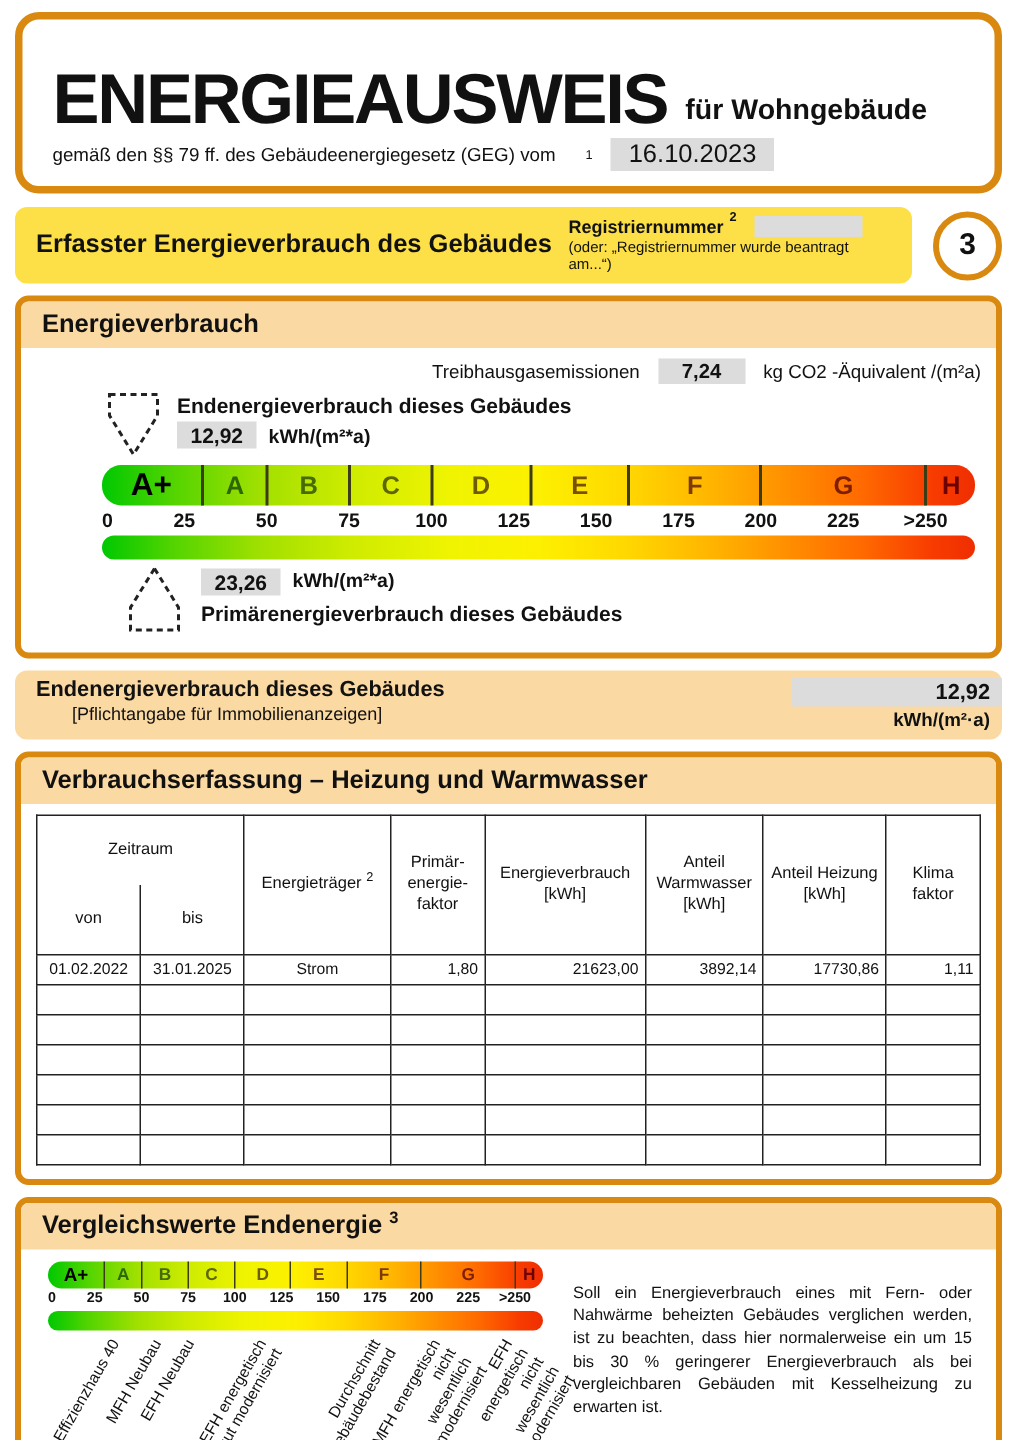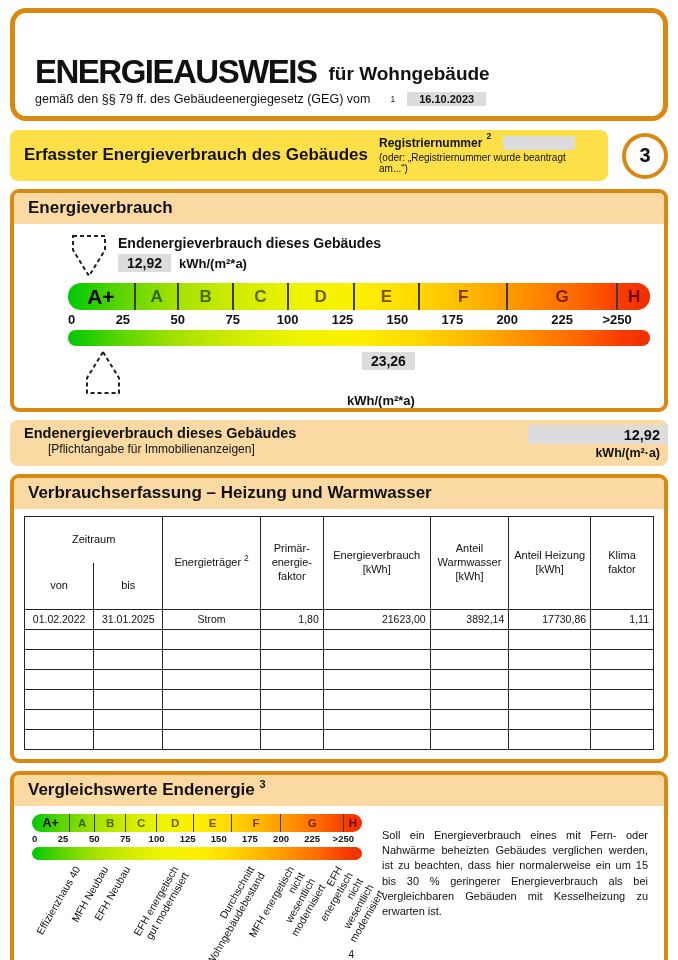--- a/index.html
+++ b/index.html
@@ -4,24 +4,24 @@
 <style>
   html,body{margin:0;padding:0;background:#fff;}
   body{width:678px;height:960px;font-family:"Liberation Sans",sans-serif;color:#111;position:relative;overflow:hidden;}
   .page{padding:8px 10px 0 10px;}
   sup{font-size:8.5px;vertical-align:super;line-height:0;}
   .graybox{background:#dcdcdc;display:inline-block;}
 
   
   .title-box{border:5px solid #d9890f;border-radius:16px;padding:6px 18px 10px 20px;background:#fff;}
   .title-line{display:flex;align-items:flex-end;gap:12px;}
-  .main-title{font-size:33px;font-weight:bold;letter-spacing:-1.5px;line-height:1.05;}
+  .main-title{font-size:47px;font-weight:bold;letter-spacing:-1.5px;line-height:1.05;}
   .audience{font-size:19px;font-weight:bold;padding-bottom:5px;margin-top:44px;}
   .law-line{font-size:12.5px;margin-top:2px;display:flex;align-items:center;gap:6px;}
-  .date-box{font-size:11px;font-weight:bold;padding:1px 12px;margin-left:6px;}
+  .date-box{font-size:17px;font-weight:normal;padding:1px 12px;margin-left:6px;}
 
   
   .band-row{display:flex;align-items:center;gap:14px;margin-top:9px;}
   .erfasster-band{flex:1;background:#fde047;border-radius:8px;padding:6px 14px 7px 14px;display:flex;align-items:center;gap:10px;}
   .erfasster-title{font-size:17px;font-weight:bold;flex:1;}
   .reg-block{width:215px;}
   .reg-line{font-size:12px;font-weight:bold;display:flex;align-items:flex-start;gap:4px;}
   .reg-box{width:72px;height:14px;margin-left:8px;}
   .reg-alt{font-size:10px;margin-top:2px;}
   .page-circle{width:38px;height:38px;border:4px solid #d9890f;border-radius:50%;background:#fff;display:flex;align-items:center;justify-content:center;font-size:20px;font-weight:bold;flex:0 0 auto;}
@@ -47,21 +47,21 @@
   .letters .seg{height:100%;display:flex;align-items:center;justify-content:center;font-size:17px;font-weight:bold;box-sizing:border-box;}
   .letters .seg.div{border-left:2px solid #3c3c14;}
   .letters .seg.big{font-size:21px;color:#000;}
   .ticks{position:relative;height:18px;margin-top:1px;}
   .ticks span{position:absolute;top:1px;font-size:13px;font-weight:bold;transform:translateX(-50%);white-space:nowrap;}
   .ticks span:first-child{transform:none;}
   .grad-strip{height:16px;border-radius:9px;margin-top:1px;
     background:linear-gradient(90deg,#00c800 0%,#52d400 8%,#a0e000 18%,#cdeb00 28%,#f0f400 40%,#fdf000 50%,#ffd800 60%,#ffb400 70%,#ff9100 78%,#ff6a00 87%,#f83c00 95%,#ef2e00 100%);}
   .primary-row{display:flex;align-items:flex-start;margin:2px 0 0 62px;height:52px;}
   .primlabel-col{margin-left:12px;}
-  .primvalue-line{display:flex;align-items:flex-end;gap:23px;margin-top:4px;flex-direction:column;}
+  .primvalue-line{display:flex;align-items:flex-start;gap:8px;margin-top:4px;}
   .primlabel{font-size:14px;font-weight:bold;margin-top:4px;}
 
   
   .end-band{background:#fbd9a2;border-radius:8px;margin-top:8px;padding:5px 0 6px 14px;display:flex;align-items:stretch;}
   .end-band-left{flex:1;}
   .end-band-title{font-size:14.5px;font-weight:bold;}
   .end-band-sub{font-size:12px;margin-top:1px;padding-left:24px;}
   .end-band-right{width:140px;text-align:right;display:flex;flex-direction:column;align-items:stretch;}
   .end-band-valbox{background:#dcdcdc;font-size:14.5px;font-weight:bold;text-align:right;padding:2px 8px 1px 8px;}
   .end-band-unit{font-size:12.5px;font-weight:bold;text-align:right;padding:2px 8px 0 0;}
@@ -122,20 +122,25 @@
         </div>
         <div class="reg-alt">(oder: „Registriernummer wurde beantragt am...“)</div>
       </div>
     </div>
     <div class="page-circle">3</div>
   </div>
 
   <div class="frame">
     <div class="frame-head">Energieverbrauch</div>
     <div class="energy-content">
+      <div class="ghg-row">
+        <span>Treibhausgasemissionen</span>
+        <span class="graybox ghg-value">7,24</span>
+        <span>kg CO2 -Äquivalent /(m²a)</span>
+      </div>
 
       <div class="marker-row">
         <svg width="38" height="46" viewBox="0 0 38 46">
           <polygon points="3,3 35,3 35,17 19,43 3,17" fill="#ffffff" stroke="#222" stroke-width="2" stroke-dasharray="4 3"></polygon>
         </svg>
         <div class="endlabel-col">
           <div class="endlabel">Endenergieverbrauch dieses Gebäudes</div>
           <div class="endvalue-line">
             <span class="graybox val-box">12,92</span>
             <span class="unit">kWh/(m²*a)</span>

